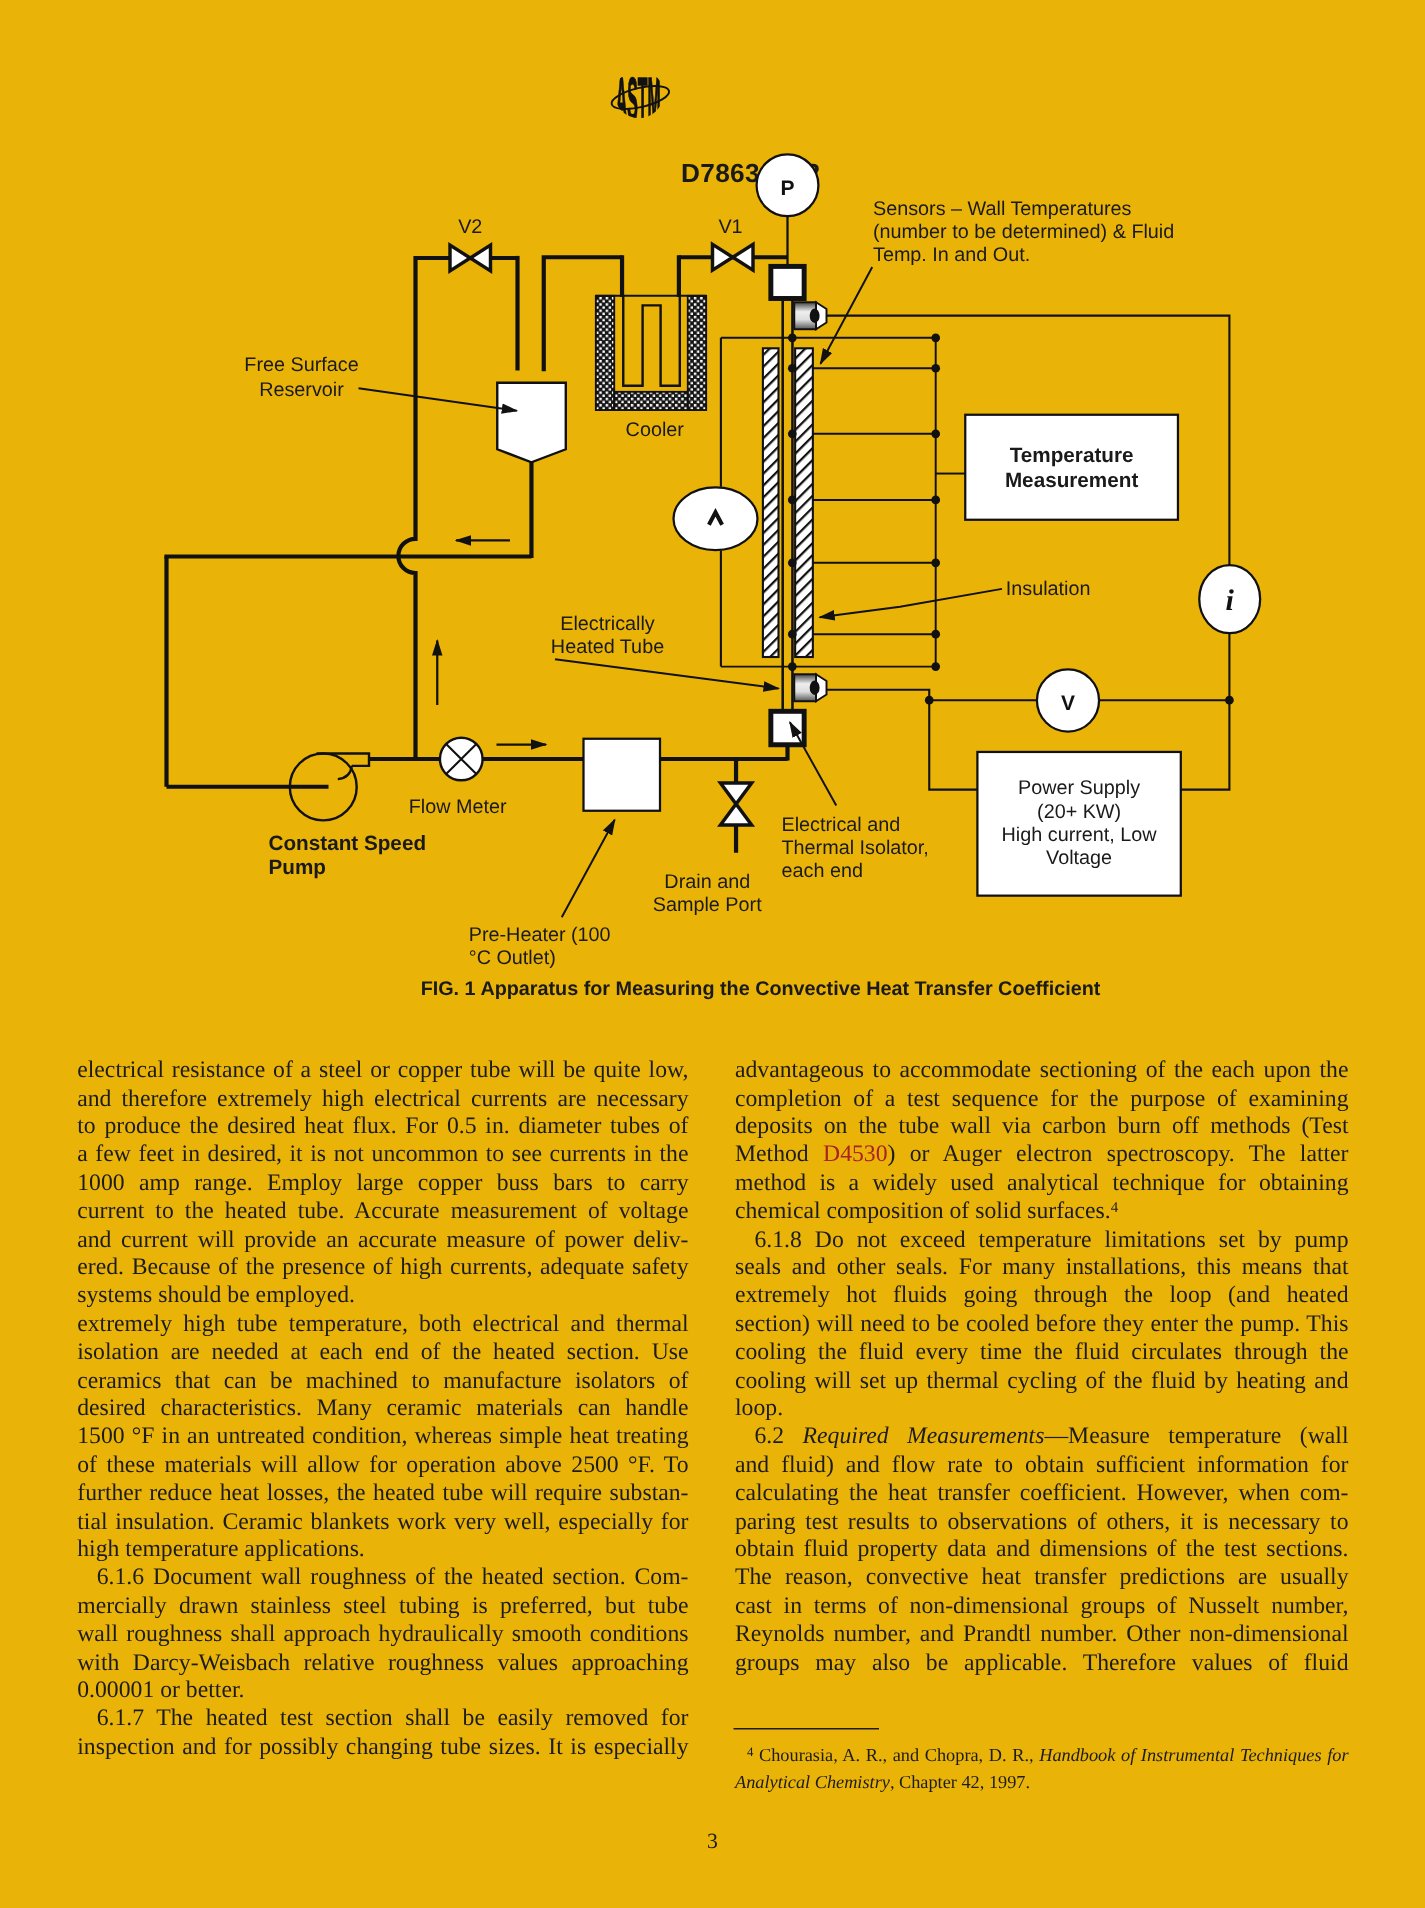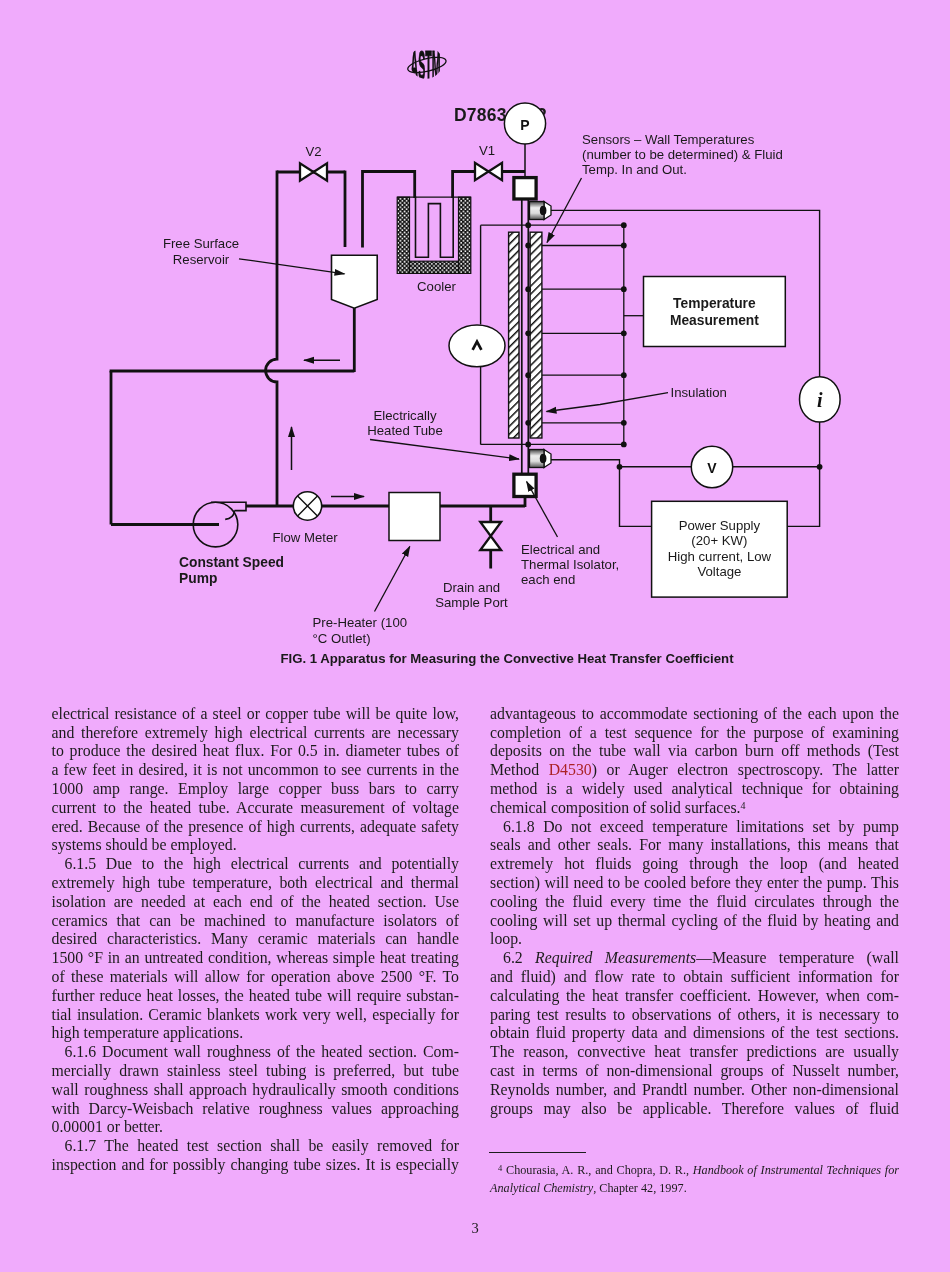--- a/index.html
+++ b/index.html
@@ -1,16 +1,16 @@
 <!DOCTYPE html>
 <html><head>
 <meta charset="utf-8">
 <style>
 html,body{margin:0;padding:0;background:#fff;}
-#page{position:relative;width:950px;height:1272px;background:#f0abfc;overflow:hidden;
+#page{position:relative;width:950px;height:1272px;background:#eab308;overflow:hidden;
   font-family:"Liberation Serif",serif;color:#1c1c1c;}
 .diag{position:absolute;left:0;top:90px;}
 .logo{position:absolute;left:404px;top:45px;}
 #hdr{position:absolute;left:454px;top:57px;font-family:"Liberation Sans",sans-serif;
   font-weight:bold;font-size:17.5px;color:#1a1a1a;letter-spacing:0.2px;margin-top:48px;}
 #cap{position:absolute;left:0;top:651px;width:950px;text-align:center;
   font-family:"Liberation Sans",sans-serif;font-weight:bold;font-size:13.2px;color:#1a1a1a;padding-left:32px;}
 .lab{font-family:"Liberation Sans",sans-serif;font-size:13.2px;fill:#1a1a1a;}
 .bb{font-family:"Liberation Sans",sans-serif;font-size:13.8px;font-weight:bold;fill:#1a1a1a;}
 .bl{font-family:"Liberation Sans",sans-serif;font-size:14px;font-weight:bold;fill:#111;}
@@ -200,23 +200,23 @@
 <text x="312.5" y="642.6" class="lab" text-anchor="start">°C Outlet)</text>
 </svg>
 <div id="cap">FIG. 1 Apparatus for Measuring the Convective Heat Transfer Coefficient</div>
 <div id="colL">
 <div class="ln j">electrical resistance of a steel or copper tube will be quite low,</div>
 <div class="ln j">and therefore extremely high electrical currents are necessary</div>
 <div class="ln j">to produce the desired heat flux. For 0.5 in. diameter tubes of</div>
 <div class="ln j">a few feet in desired, it is not uncommon to see currents in the</div>
 <div class="ln j">1000 amp range. Employ large copper buss bars to carry</div>
 <div class="ln j">current to the heated tube. Accurate measurement of voltage</div>
+<div class="ln j">and current will provide an accurate measure of power deliv-</div>
 <div class="ln j">ered. Because of the presence of high currents, adequate safety</div>
 <div class="ln">systems should be employed.</div>
-<div class="ln j" style="text-indent:13px">6.1.5 Due to the high electrical currents and potentially</div>
 <div class="ln j">extremely high tube temperature, both electrical and thermal</div>
 <div class="ln j">isolation are needed at each end of the heated section. Use</div>
 <div class="ln j">ceramics that can be machined to manufacture isolators of</div>
 <div class="ln j">desired characteristics. Many ceramic materials can handle</div>
 <div class="ln j">1500 °F in an untreated condition, whereas simple heat treating</div>
 <div class="ln j">of these materials will allow for operation above 2500 °F. To</div>
 <div class="ln j">further reduce heat losses, the heated tube will require substan-</div>
 <div class="ln j">tial insulation. Ceramic blankets work very well, especially for</div>
 <div class="ln">high temperature applications.</div>
 <div class="ln j" style="text-indent:13px">6.1.6 Document wall roughness of the heated section. Com-</div>

